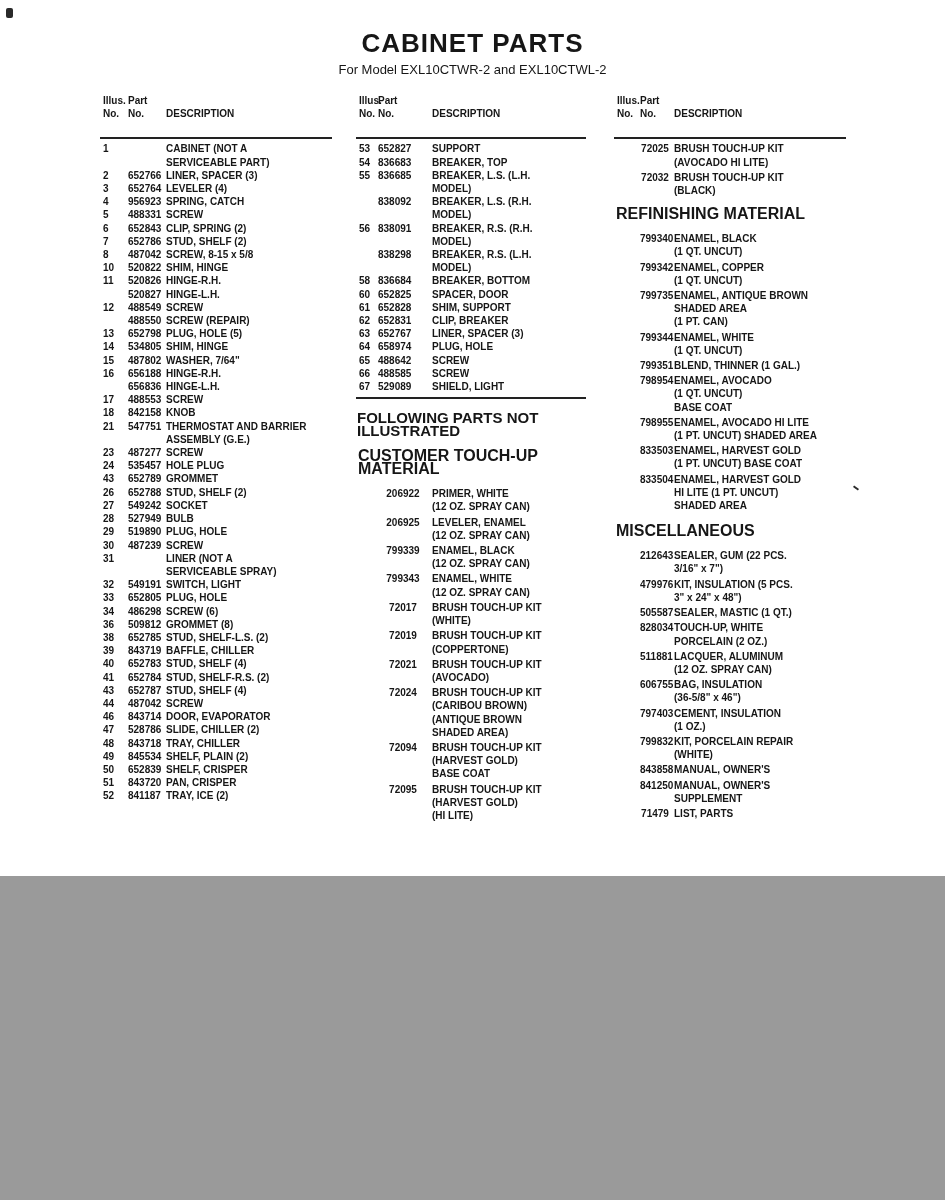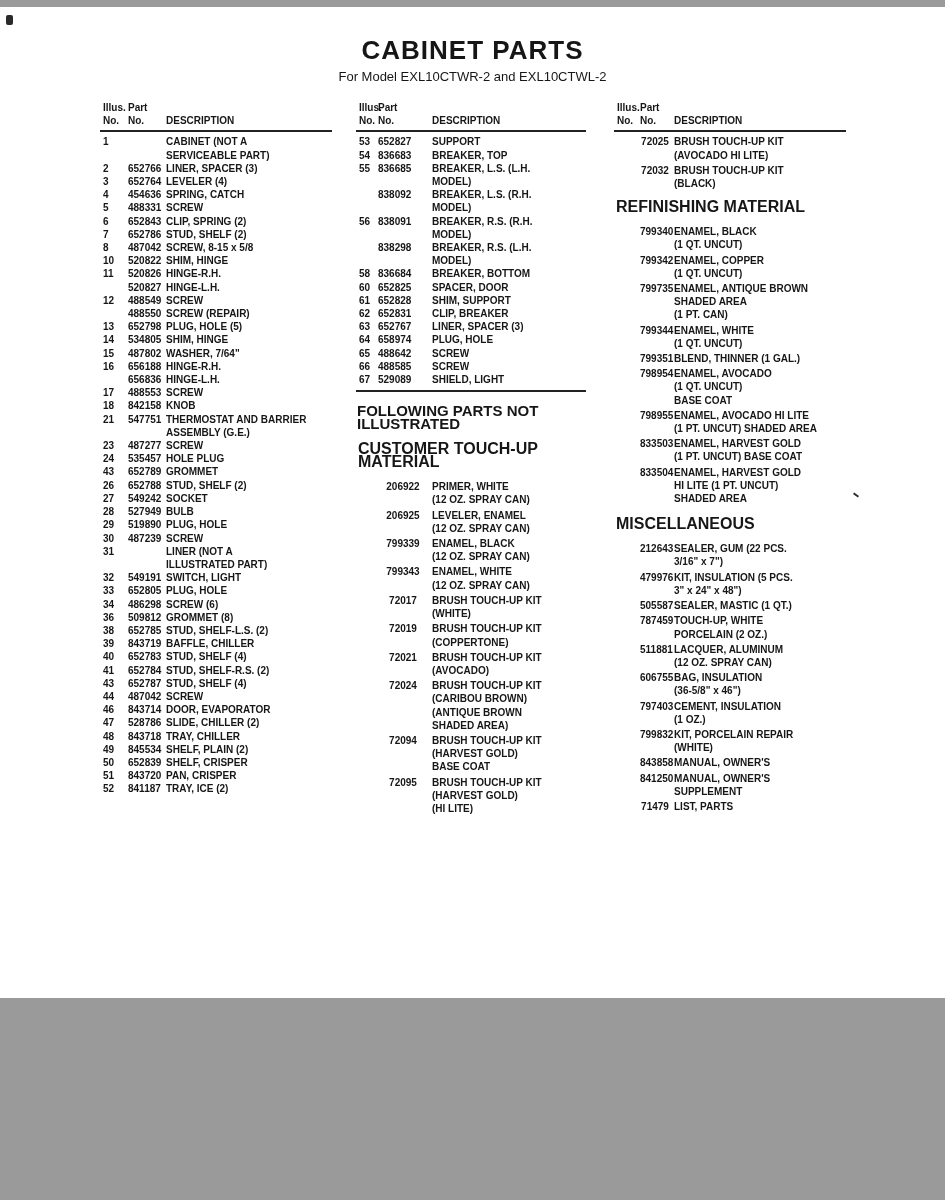--- a/index.html
+++ b/index.html
@@ -1,19 +1,19 @@
 <!DOCTYPE html>
 <html><head>
 <meta charset="utf-8">
 <style>
   html,body { margin:0; padding:0; background:#9a9a9a; }
   .page {
     position: relative;
-    width: 945px; height: 991px;
-    margin: 7px auto;
+    width: 945px; height: 876px;
+    margin: 0 auto;
     background: #ffffff;
     color: #161616;
     font-family: "Liberation Sans", sans-serif;
     font-weight: 700;
     overflow: hidden;
   }
   .title {
     position: absolute; top: 28px; left: 0; right: 0;
     text-align: center;
     font-size: 26px; font-weight: 800; letter-spacing: 1px;
@@ -21,21 +21,21 @@
   .subtitle {
     position: absolute; top: 62px; left: 0; right: 0;
     text-align: center;
     font-size: 13px; font-weight: 400;
   }
   .col { position: absolute; top: 94px; font-size: 10px; }
   .col1 { left: 100px; width: 232px; }
   .col2 { left: 356px; width: 230px; }
   .col3 { left: 614px; width: 232px; }
 
-  .col-head { border-bottom: 2px solid #222; padding-bottom: 3px; }
+  .col-head { border-bottom: 2px solid #222; padding-bottom: 17px; }
   .hl1, .hl2, .prow { display: grid; line-height: 13.2px; }
   .col1 .hl1, .col1 .hl2, .col1 .prow { grid-template-columns: 28px 38px 1fr; }
   .col2 .hl1, .col2 .hl2, .col2 .prow { grid-template-columns: 22px 54px 1fr; }
   .col3 .hl1, .col3 .hl2, .col3 .prow { grid-template-columns: 26px 34px 1fr; }
   .hl1 span, .hl2 span { white-space: nowrap; }
   .h-i, .h-no1 { padding-left: 3px; }
   .h-desc { }
 
   .rows { margin-top: 3px; }
   .pi { padding-left: 3px; }
@@ -108,21 +108,21 @@
           <span class="pp">652766</span>
           <span class="pd">LINER, SPACER (3)</span>
         </div>
         <div class="prow">
           <span class="pi">3</span>
           <span class="pp">652764</span>
           <span class="pd">LEVELER (4)</span>
         </div>
         <div class="prow">
           <span class="pi">4</span>
-          <span class="pp">454636</span>
+          <span class="pp">956923</span>
           <span class="pd">SPRING, CATCH</span>
         </div>
         <div class="prow">
           <span class="pi">5</span>
           <span class="pp">488331</span>
           <span class="pd">SCREW</span>
         </div>
         <div class="prow">
           <span class="pi">6</span>
           <span class="pp">652843</span>
@@ -241,21 +241,21 @@
         </div>
         <div class="prow">
           <span class="pi">30</span>
           <span class="pp">487239</span>
           <span class="pd">SCREW</span>
         </div>
         <div class="prow">
           <span class="pi">31</span>
           <span class="pp"></span>
           <span class="pd">LINER (NOT A
-ILLUSTRATED PART)</span>
+SERVICEABLE SPRAY)</span>
         </div>
         <div class="prow">
           <span class="pi">32</span>
           <span class="pp">549191</span>
           <span class="pd">SWITCH, LIGHT</span>
         </div>
         <div class="prow">
           <span class="pi">33</span>
           <span class="pp">652805</span>
           <span class="pd">PLUG, HOLE</span>
@@ -601,21 +601,21 @@
           <span class="pd">KIT, INSULATION (5 PCS.
 3" x 24" x 48")</span>
         </div>
         <div class="prow">
           <span class="pi"></span>
           <span class="pp">505587</span>
           <span class="pd">SEALER, MASTIC (1 QT.)</span>
         </div>
         <div class="prow">
           <span class="pi"></span>
-          <span class="pp">787459</span>
+          <span class="pp">828034</span>
           <span class="pd">TOUCH-UP, WHITE
 PORCELAIN (2 OZ.)</span>
         </div>
         <div class="prow">
           <span class="pi"></span>
           <span class="pp">511881</span>
           <span class="pd">LACQUER, ALUMINUM
 (12 OZ. SPRAY CAN)</span>
         </div>
         <div class="prow">

